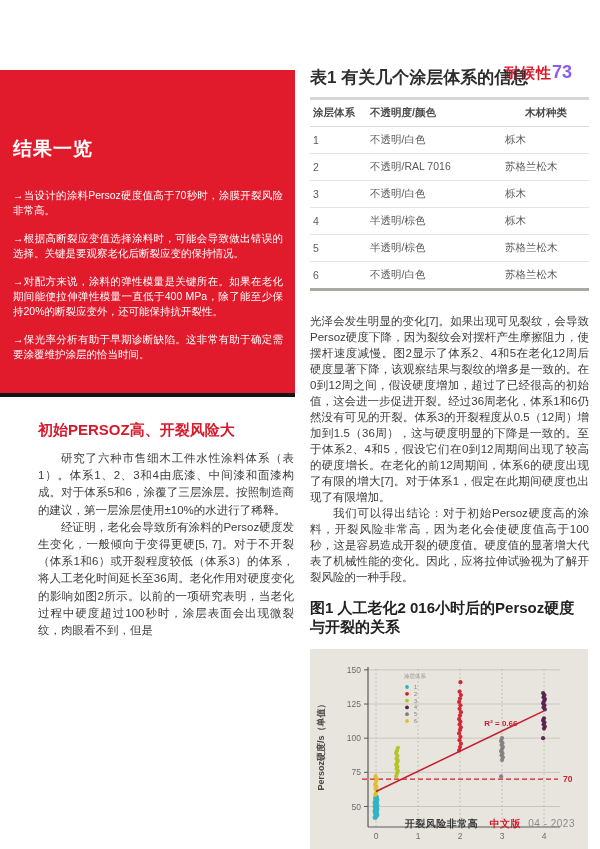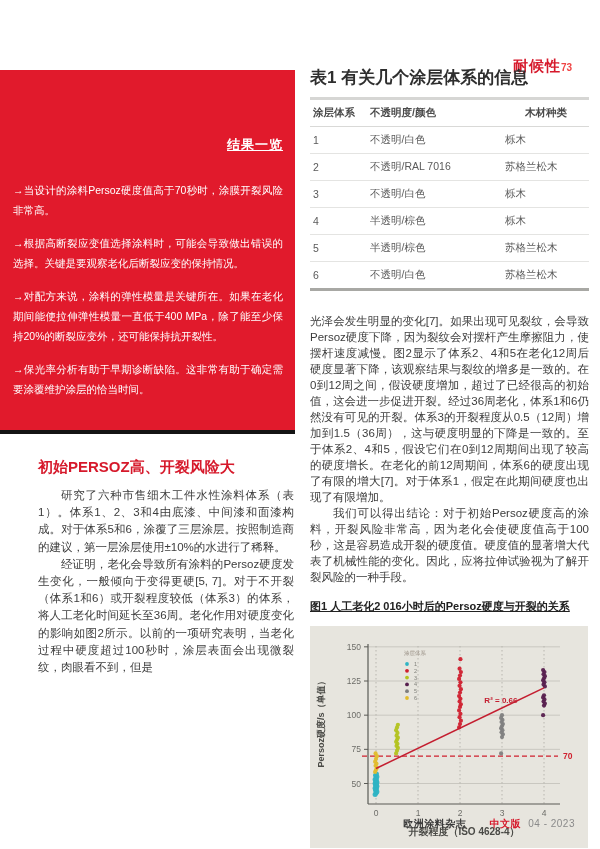--- a/index.html
+++ b/index.html
@@ -3,28 +3,28 @@
 <meta charset="utf-8">
 <style>
   * { margin:0; padding:0; box-sizing:border-box; }
   html,body { width:600px; height:849px; background:#ffffff; overflow:hidden;
     font-family:"Liberation Sans","DejaVu Sans",sans-serif; }
   .page { position:relative; width:600px; height:849px; background:#fff; }
 
   
   .header { position:absolute; top:22px; right:28px; display:flex; gap:0; align-items:baseline; }
   .header .tag { color:#d6192b; font-weight:bold; font-size:15px; letter-spacing:1px; }
-  .header .pageno { color:#ef4444; font-size:10px; font-weight:bold;margin-top:40px; }
+  .header .pageno { color:#8b5cf6; font-size:18px; font-weight:bold;margin-top:40px; }
 
   
   .col-left { position:absolute; left:0; top:70px; width:295px; }
   .summary-box { background:#e11a2c; color:#fff; padding:66px 12px 18px 13px;
     min-height:326px; border-bottom:4px solid #141414; }
-  .summary-box h2 { text-align:right; font-size:13px; font-weight:bold; margin-bottom:26px; letter-spacing:1px;text-decoration:underline; }
-  .summary-box p.bullet { font-size:10.5px; line-height:20px; margin-bottom:13px; text-align:justify; }
+  .summary-box h2 { text-align:left; font-size:19px; font-weight:bold; margin-bottom:26px; letter-spacing:1px; }
+  .summary-box p.bullet { font-size:10.5px; line-height:15px; margin-bottom:13px; text-align:justify; }
   .section-heading { color:#d6192b; font-weight:bold; font-size:15px; margin:24px 0 10px 38px; }
   .body-copy { margin-left:38px; width:256px; color:#3c3c3c; font-size:11.5px;
     line-height:17.2px; text-align:justify; }
   .body-copy p { margin-bottom:0; }
   .body-copy p.indent { text-indent:2em; }
 
   
   .col-right { position:absolute; left:310px; top:66px; width:279px; }
   .table-title { font-size:17px; font-weight:bold; color:#2e2e2e; margin-bottom:8px; }
   table.info { width:100%; border-collapse:collapse; border-top:3px solid #d6d6d4;
@@ -32,28 +32,28 @@
   table.info th { font-size:10.5px; color:#4a4a4a; font-weight:bold; padding:6px 2px;
     border-bottom:1px solid #d9d9d7; }
   table.info td { font-size:10.5px; color:#5a5a5a; padding:6px 2px; border-bottom:1px solid #e4e4e2; }
   table.info tr:last-child td { border-bottom:none; }
   table.info .c0 { text-align:left; width:58px; padding-left:3px; }
   table.info .c1 { text-align:left; }
   table.info .c2 { width:86px; }
   .right-copy { width:100%; color:#3c3c3c; font-size:11.5px; line-height:16px; text-align:justify; }
   .right-copy p.indent { text-indent:2em; }
   .right-copy p + p { margin-top:0; }
-  .figure-caption { font-size:11px; font-weight:bold; color:#222; margin:14px 0 12px 0;text-decoration:underline; }
+  .figure-caption { font-size:15px; font-weight:bold; color:#222; margin:14px 0 12px 0; }
 
   .chart-box { width:278px; height:222px; background:#e7e5de; }
 
   
   .footer { position:absolute; right:25px; bottom:18px; font-size:10px; letter-spacing:0.5px; }
   .footer .journal { color:#3a3a3a; font-weight:bold; }
-  .footer .edition { color:#d6192b; font-weight:bold; margin-left:20px; }
+  .footer .edition { color:#d6192b; font-weight:bold; margin-left:8px; }
   .footer .issue { color:#8a8a8a; margin-left:4px; }
 </style>
 </head>
 <body>
 
 <div class="page">
 
   <div class="header">
     <span class="tag">耐候性</span>
     <span class="pageno">73</span>
@@ -259,18 +259,18 @@
           <text x="104" y="67.2" font-size="5.5" fill="#80807a">5</text>
           <circle cx="97" cy="72" r="1.9" fill="#e2bc2b"></circle>
           <text x="104" y="74" font-size="5.5" fill="#80807a">6</text>
           <text x="154" y="209" text-anchor="middle" font-size="10" font-weight="bold" fill="#4a4a46">开裂程度（ISO 4628-4）</text>
           <text text-anchor="middle" font-size="9" font-weight="bold" fill="#4a4a46" transform="translate(14,96) rotate(-90)">Persoz硬度/s（单值）</text>
         </svg></div>
 
   </div>
 
   <div class="footer">
-    <span class="journal">欧洲涂料杂志</span>
+    <span class="journal">开裂风险非常高</span>
     <span class="edition">中文版</span>
     <span class="issue">04 - 2023</span>
   </div>
 
 </div>
 
 </body></html>

